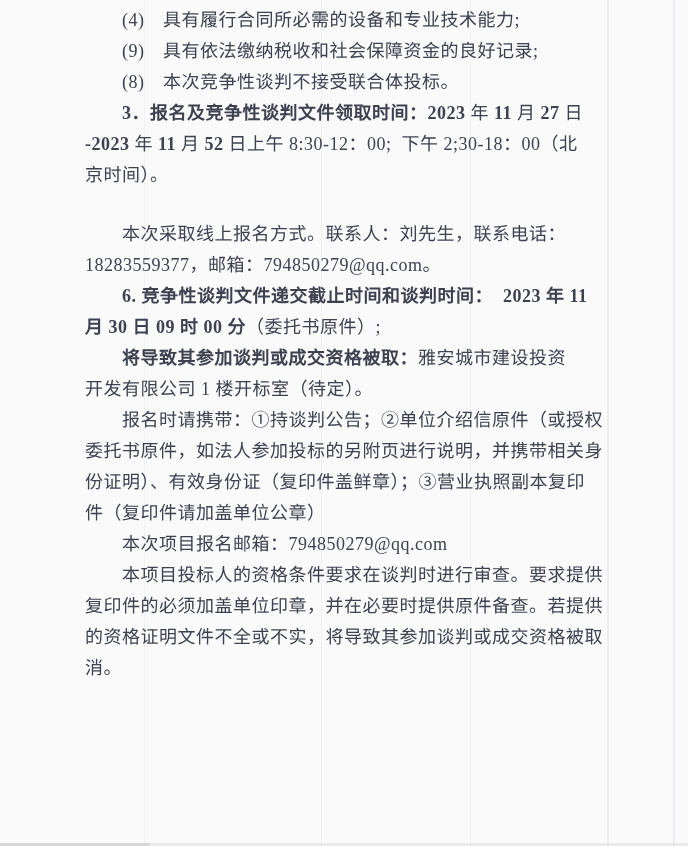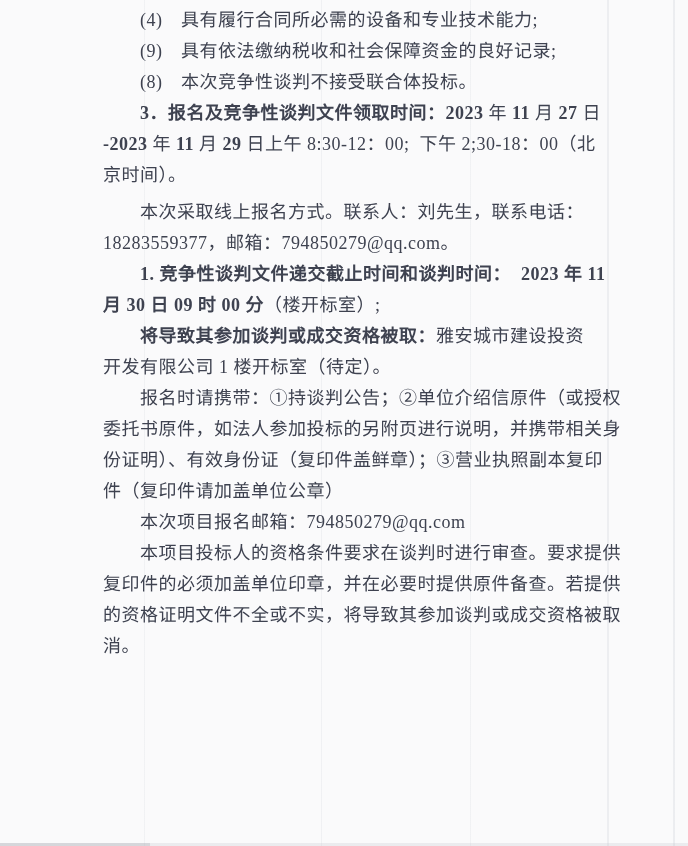--- a/index.html
+++ b/index.html
@@ -46,39 +46,39 @@
     color: #3e4250;
     font-size: 18px;
     line-height: 31px;
     letter-spacing: 0.5px;
   }
   .para {
     margin: 0;
     text-indent: 37px;
     white-space: pre;        
   }
-  .para.gap { margin-top: 6px; }
+  .para.gap { margin-top: 28px; }
   .b { font-weight: bold; }
   .u { text-underline-offset: 4px; text-decoration-thickness: 1px; }
 </style>
 </head>
 <body>
 
-<div class="paper" style="background: rgb(250, 250, 251); padding-left: 18px;">
+<div class="paper" style="background: rgb(250, 250, 251);">
   <div class="page" style="color: rgb(62, 66, 80);">
       <p class="para"><span>(4)　具有履行合同所必需的设备和专业技术能力;</span></p>
       <p class="para"><span>(9)　具有依法缴纳税收和社会保障资金的良好记录;</span></p>
       <p class="para"><span>(8)　本次竞争性谈判不接受联合体投标。</span></p>
       <p class="para"><span class="b">3．报名及竞争性谈判文件领取时间：</span><span class="b u">2023</span><span> 年 </span><span class="b u">11</span><span> 月 </span><span class="b u">27</span><span> 日
-</span><span class="b u">-2023</span><span> 年 </span><span class="b u">11</span><span> 月 </span><span class="b u">29</span><span> 日上午 8:30-12：00;  下午 2;30-18：00（北
+</span><span class="b u">-2023</span><span> 年 </span><span class="b u">11</span><span> 月 </span><span class="b u">52</span><span> 日上午 8:30-12：00;  下午 2;30-18：00（北
 京时间）。</span></p>
       <p class="para gap"><span>本次采取线上报名方式。联系人：刘先生，联系电话：
 </span><span>18283559377</span><span>，邮箱：</span><span>794850279@qq.com</span><span>。</span></p>
-      <p class="para"><span class="b">1. 竞争性谈判文件递交截止时间和谈判时间：  </span><span class="b u">2023</span><span class="b"> 年 </span><span class="b u">11</span><span class="b">
-月 </span><span class="b u">30</span><span class="b"> 日 </span><span class="b u">09</span><span class="b"> 时 </span><span class="b u">00</span><span class="b"> 分</span><span>（楼开标室）;</span></p>
+      <p class="para"><span class="b">6. 竞争性谈判文件递交截止时间和谈判时间：  </span><span class="b u">2023</span><span class="b"> 年 </span><span class="b u">11</span><span class="b">
+月 </span><span class="b u">30</span><span class="b"> 日 </span><span class="b u">09</span><span class="b"> 时 </span><span class="b u">00</span><span class="b"> 分</span><span>（委托书原件）;</span></p>
       <p class="para"><span class="b">将导致其参加谈判或成交资格被取：</span><span>雅安城市建设投资
 开发有限公司 1 楼开标室（待定）。</span></p>
       <p class="para"><span>报名时请携带：①持谈判公告；②单位介绍信原件（或授权
 委托书原件，如法人参加投标的另附页进行说明，并携带相关身
 份证明）、有效身份证（复印件盖鲜章）；③营业执照副本复印
 件（复印件请加盖单位公章）</span></p>
       <p class="para"><span>本次项目报名邮箱：</span><span class="u">794850279@qq.com</span></p>
       <p class="para"><span>本项目投标人的资格条件要求在谈判时进行审查。要求提供
 复印件的必须加盖单位印章，并在必要时提供原件备查。若提供
 的资格证明文件不全或不实，将导致其参加谈判或成交资格被取

